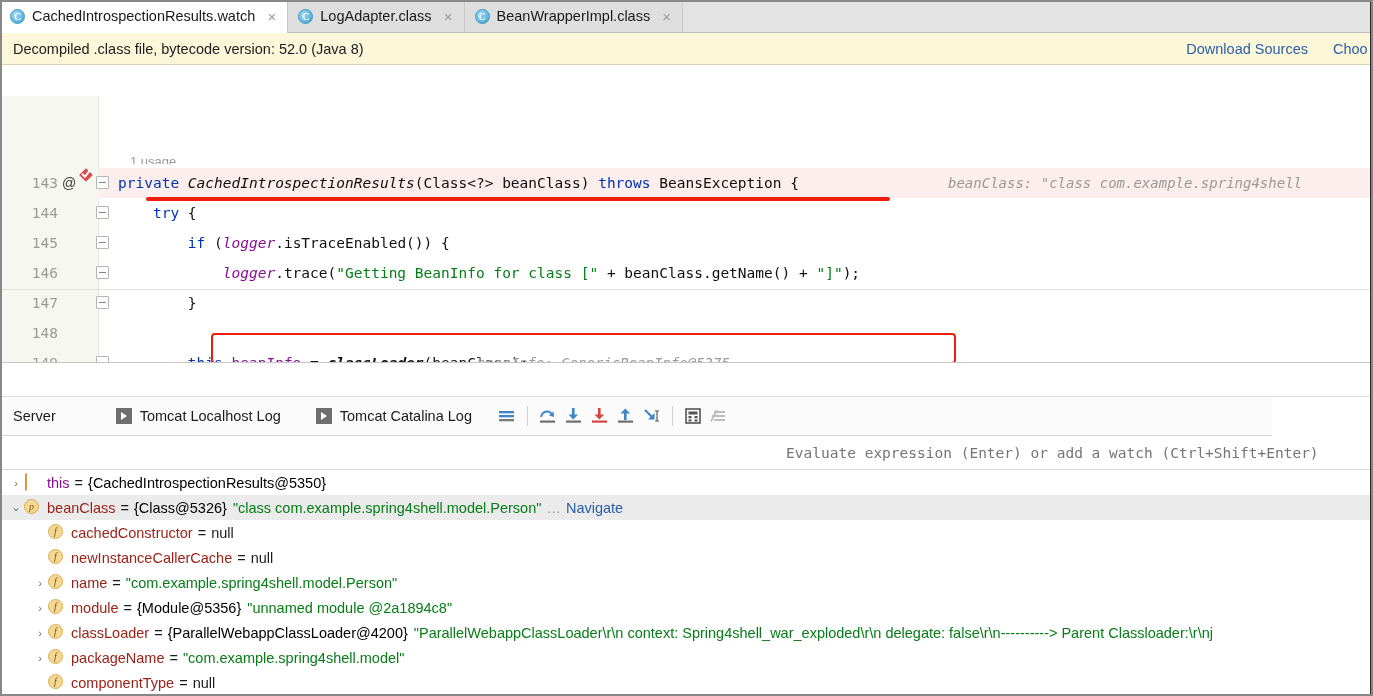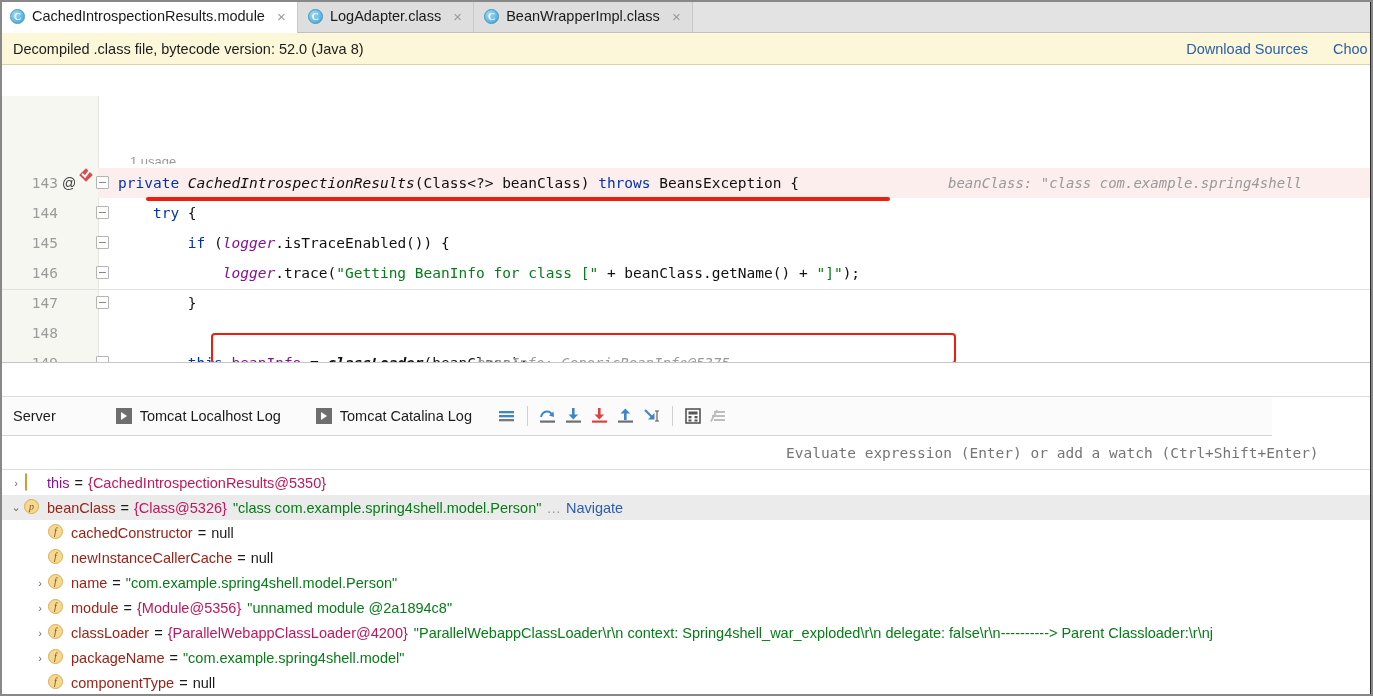--- a/index.html
+++ b/index.html
@@ -180,41 +180,41 @@
     display:flex; align-items:center; justify-content:center;
     font-family:"Liberation Serif", serif;
   }
   .icon-this {
     width:13px; height:14px; border-radius:2px;
     background:repeating-linear-gradient(to bottom,#e8a33d 0,#e8a33d 3px,#ffffff 3px,#ffffff 5px);
     border:1px solid #d89a35; margin-left:1px; margin-top:1px;
   }
   .vname { color:#871094; }
   .veq { color:#1b1b1b; padding:0 5px; }
-  .vref { color:#be185d; }
+  .vref { color:#000000; }
   .vstr { color:#067d17; }
   .vnull { color:#1b1b1b; }
   .vnav { color:#2b5eaa; cursor:pointer; }
   .vdots { color:#9a9a9a; }
 
   .outer-border {
     position:absolute; left:0; top:0; width:1373px; height:696px;
     border:2px solid #888888; pointer-events:none;
   }
   .right-edge { position:absolute; right:0; top:0; width:3px; height:696px; background:#2b2b2b; }
 </style>
 </head>
 <body>
 
 <div id="app">
 
   <div class="tabbar" id="tabbar">
       <div class="tab active">
         <span class="cls-icon">C</span>
-        <span class="tab-label">CachedIntrospectionResults.module</span>
+        <span class="tab-label">CachedIntrospectionResults.watch</span>
         <span class="tab-close">×</span>
       </div>
       <div class="tab">
         <span class="cls-icon">C</span>
         <span class="tab-label">LogAdapter.class</span>
         <span class="tab-close">×</span>
       </div>
       <div class="tab">
         <span class="cls-icon">C</span>
         <span class="tab-label">BeanWrapperImpl.class</span>

